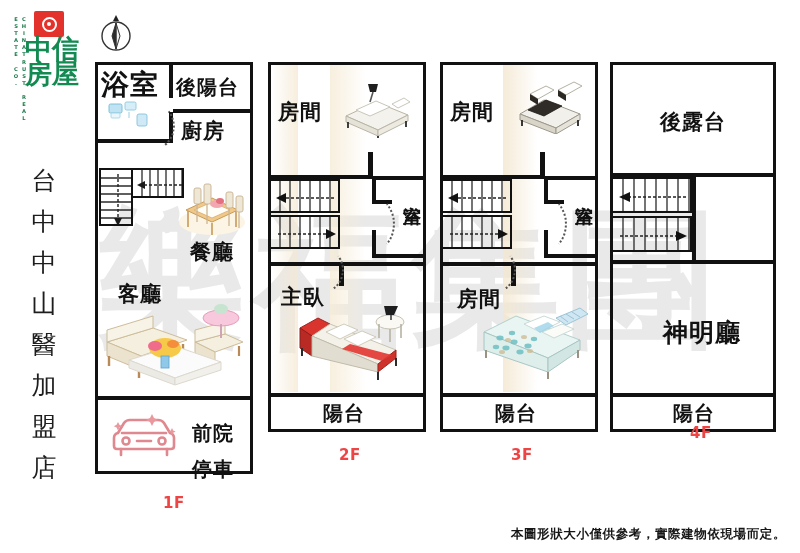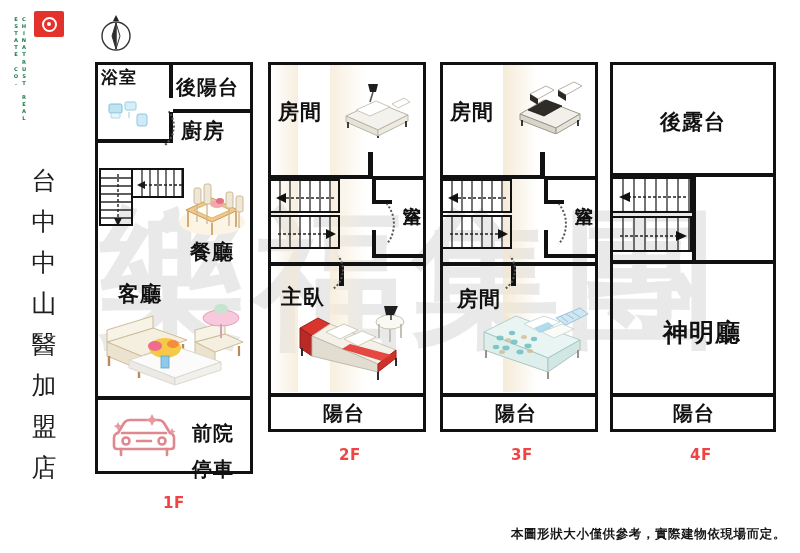--- a/index.html
+++ b/index.html
@@ -112,20 +112,24 @@
   <div class="wm-text">樂福集團</div>
 </div>
 
 <div id="brand">
 
   <div id="logo-block">
     <div id="logo-en">CHINATRUST REAL ESTATE CO.</div>
     <div id="logo-mark">
       <div class="flower"></div>
     </div>
+    <div id="logo-cn">
+      <span>中信</span>
+      <span class="row2">房屋</span>
+    </div>
   </div>
 
   <div id="branch-name">
     <span>台</span>
     <span>中</span>
     <span>中</span>
     <span>山</span>
     <span>醫</span>
     <span>加</span>
     <span>盟</span>
@@ -270,21 +274,21 @@
             <path d="M63 39 L63 45"></path>
         </g>
         <g fill="#e9989e">
           <path d="M48 4 l2 4 4 2 -4 2 -2 4 -2 -4 -4 -2 4 -2 z"></path>
           <path d="M14 12 l1.4 2.8 2.8 1.4 -2.8 1.4 -1.4 2.8 -1.4 -2.8 -2.8 -1.4 2.8 -1.4 z"></path>
           <path d="M68 18 l1.2 2.4 2.4 1.2 -2.4 1.2 -1.2 2.4 -1.2 -2.4 -2.4 -1.2 2.4 -1.2 z"></path>
         </g>
       </svg>
     </div>
 
-    <div class="rlabel" style="left:101px; top:66px; font-size:17px;">浴室</div>
+    <div class="rlabel" style="left:101px; top:66px; font-size:28px;">浴室</div>
     <div class="rlabel" style="left:176px; top:74px; font-size:20px;">後陽台</div>
     <div class="rlabel" style="left:181px; top:117px; font-size:21px;">廚房</div>
     <div class="rlabel" style="left:190px; top:238px; font-size:21px;">餐廳</div>
     <div class="rlabel" style="left:118px; top:280px; font-size:21px;">客廳</div>
     <div class="rlabel" style="left:192px; top:420px; font-size:20px;">前院</div>
     <div class="rlabel" style="left:192px; top:456px; font-size:20px;">停車</div>
     <div class="floor-tag" style="left:163px; top:494px;">1F</div>
   </div>
 
   <div class="panel">
@@ -541,18 +545,18 @@
           <line x1="77" y1="0" x2="77" y2="36"></line>
         </g>
         <line x1="8" y1="18" x2="64" y2="18" stroke="#222" stroke-width="1.5" stroke-dasharray="3 2"></line>
         <path d="M64 13 L64 23 L75 18 Z" fill="#111"></path>
       </svg>
     </div>
 
     <div class="rlabel" style="left:660px; top:108px; font-size:21px;">後露台</div>
     <div class="rlabel" style="left:663px; top:316px; font-size:25px;font-family:Liberation Serif, serif;">神明廳</div>
     <div class="rlabel" style="left:673px; top:400px; font-size:20px;">陽台</div>
-    <div class="floor-tag" style="left:690px; top:446px;">4F</div>
+    <div class="floor-tag" style="left:690px; top:424px;">4F</div>
   </div>
 
 </div>
 
 <div id="disclaimer">本圖形狀大小僅供參考，實際建物依現場而定。</div>
 
 </body></html>

